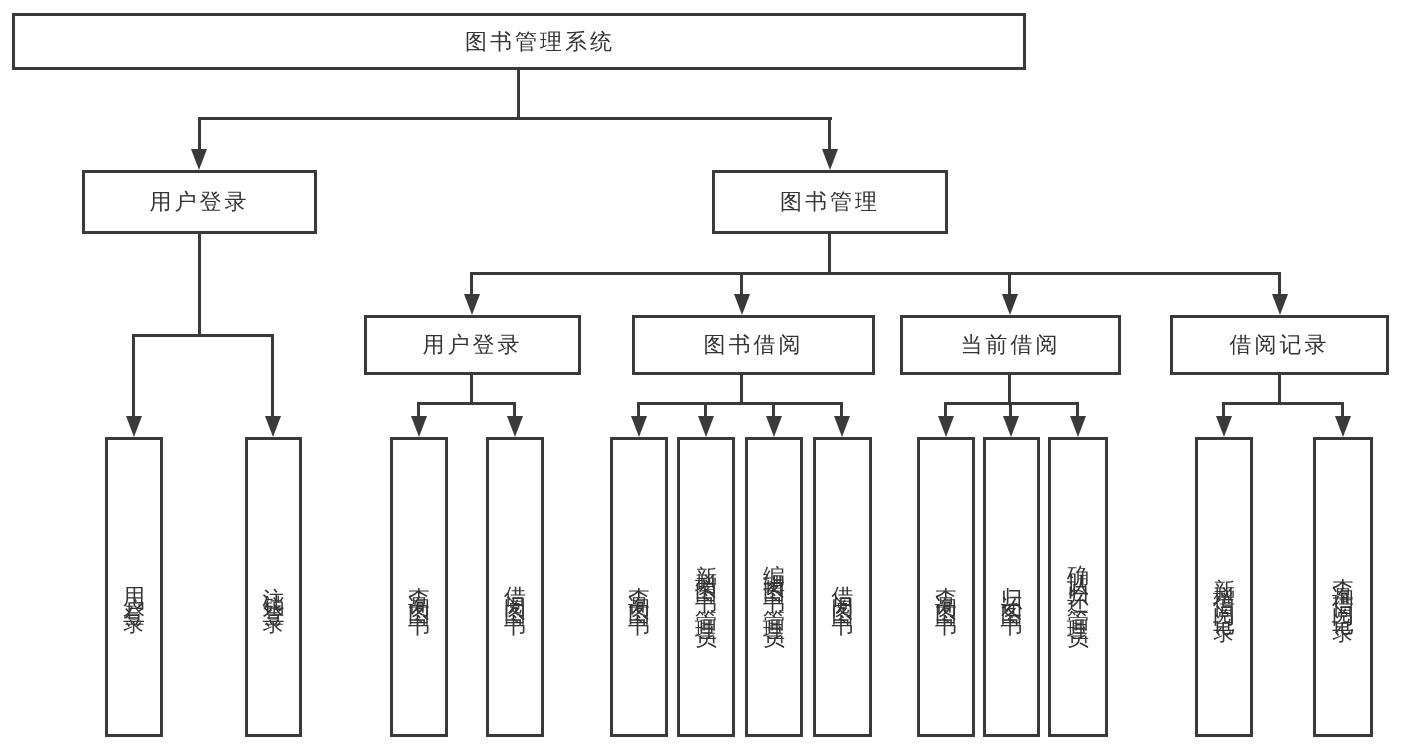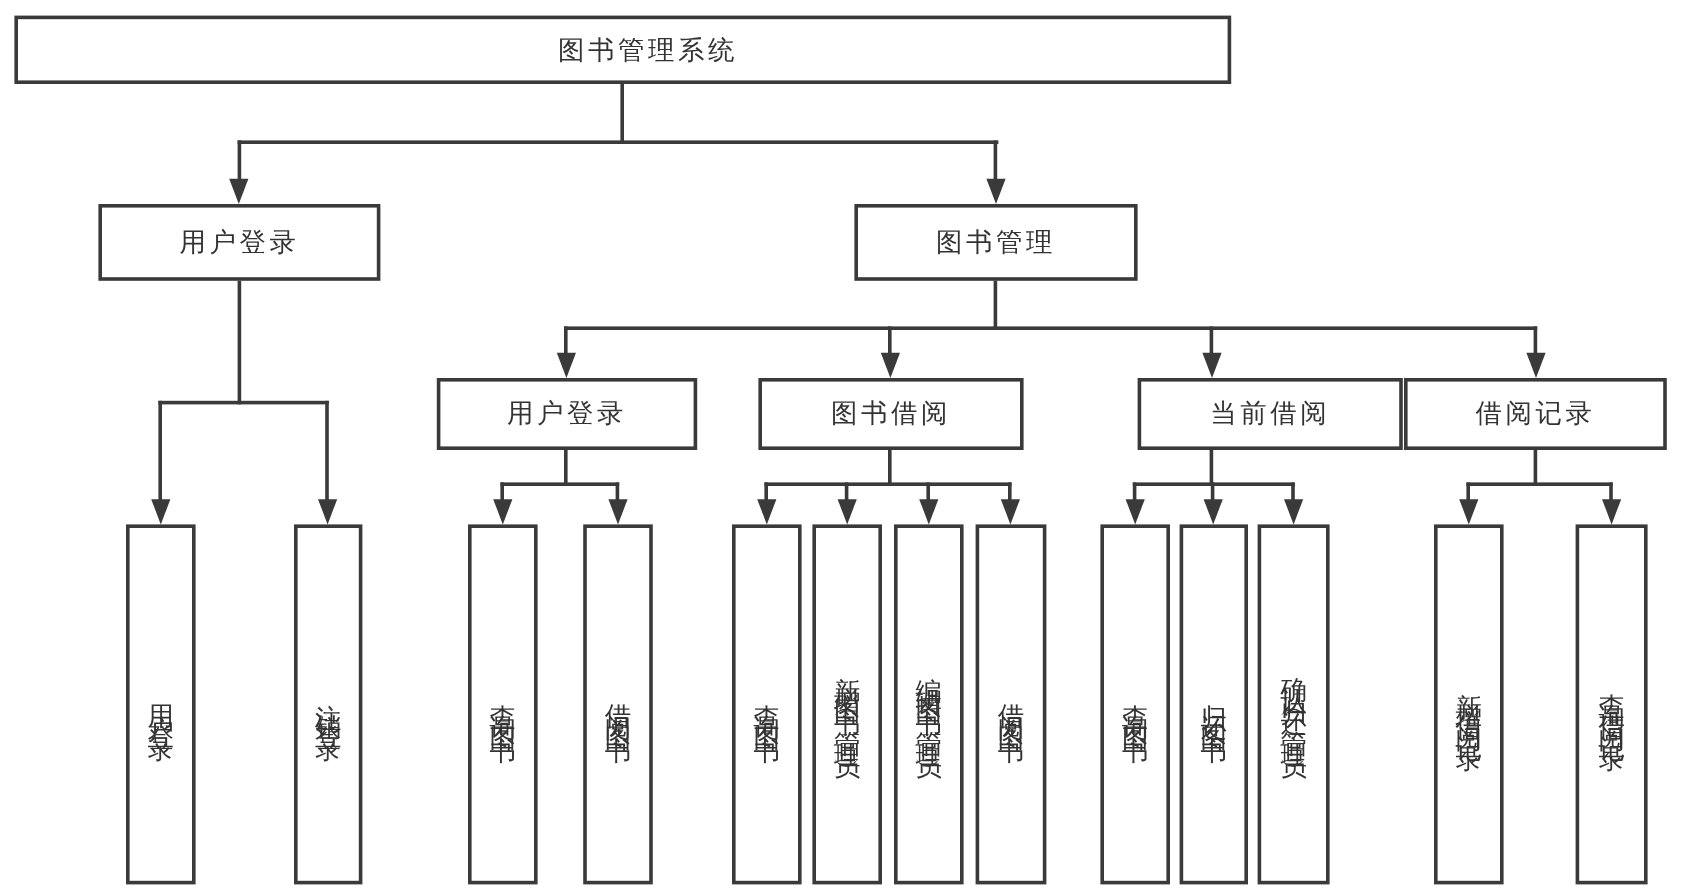--- a/index.html
+++ b/index.html
@@ -49,24 +49,24 @@
   <div class="node hnode" style="left:82px;top:170px;width:235px;height:64px;">
     <span>用户登录</span>
   </div>
   <div class="node hnode" style="left:712px;top:170px;width:236px;height:64px;text-align:right;">
     <span>图书管理</span>
   </div>
 
   <div class="node hnode" style="left:364px;top:315px;width:217px;height:60px;">
     <span>用户登录</span>
   </div>
-  <div class="node hnode" style="left:632px;top:315px;width:221px;height:60px;">
+  <div class="node hnode" style="left:632px;top:315px;width:243px;height:60px;">
     <span>图书借阅</span>
   </div>
-  <div class="node hnode" style="left:900px;top:315px;width:221px;height:60px;margin-left:48px;">
+  <div class="node hnode" style="left:900px;top:315px;width:221px;height:60px;">
     <span>当前借阅</span>
   </div>
   <div class="node hnode" style="left:1170px;top:315px;width:219px;height:60px;">
     <span>借阅记录</span>
   </div>
 
   <div class="node vnode" style="left:105px;top:437px;width:58px;height:300px;">
     <span>用户登录</span>
   </div>
   <div class="node vnode" style="left:245px;top:437px;width:57px;height:300px;">

